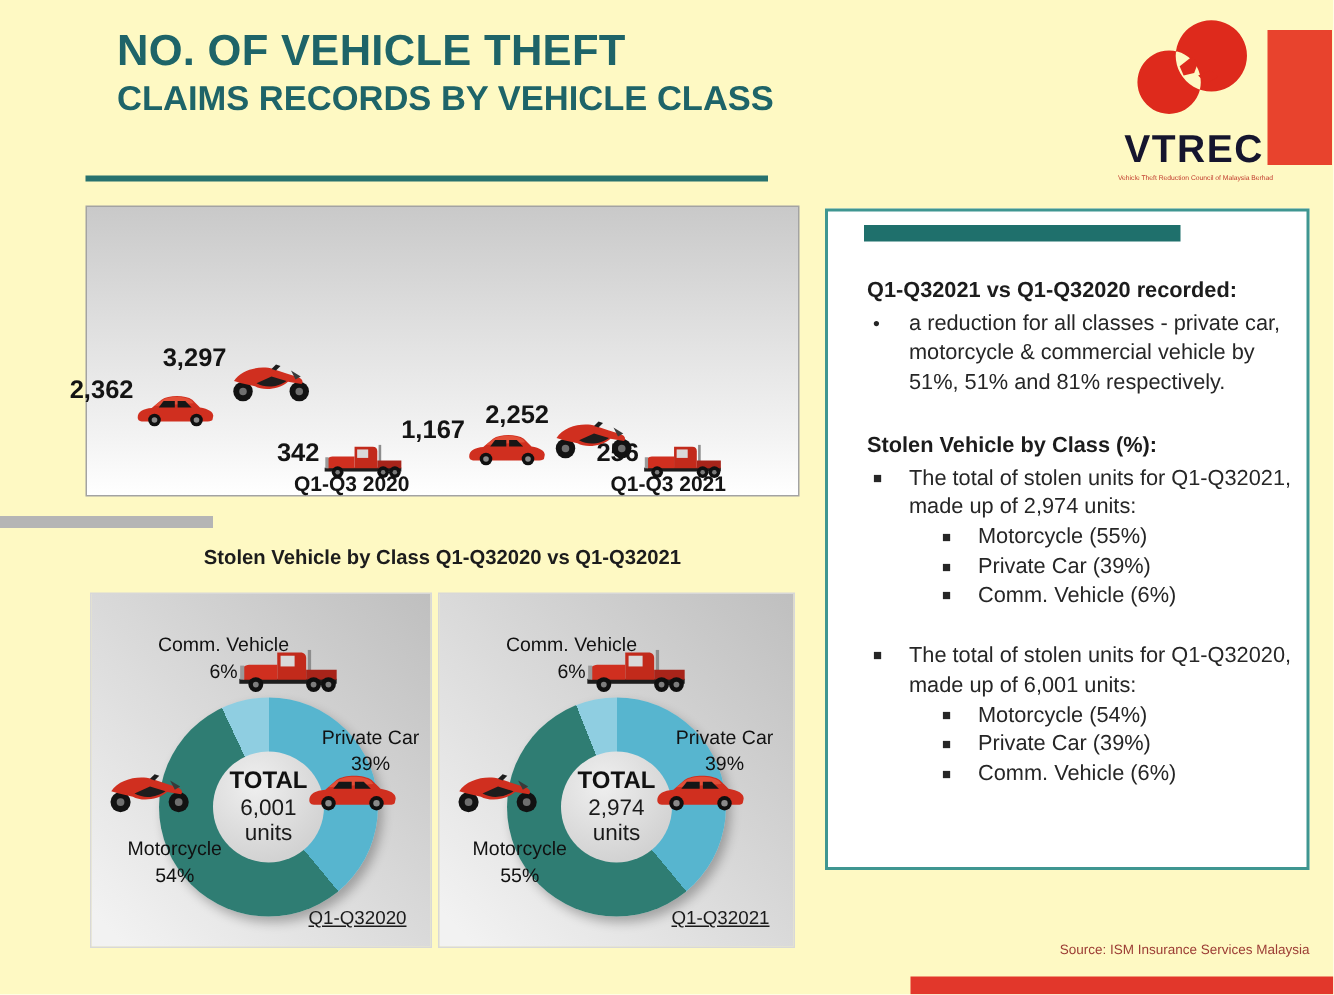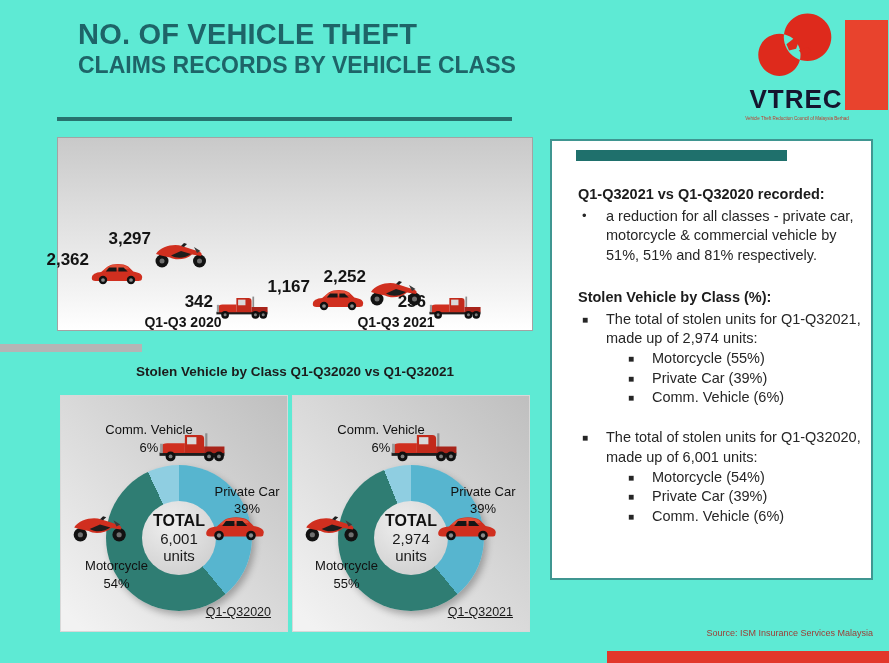--- a/index.html
+++ b/index.html
@@ -1,18 +1,18 @@
 <!DOCTYPE html>
 <html><head>
 <meta charset="utf-8">
 <style>
   * { margin:0; padding:0; box-sizing:border-box; }
   html,body { background:#ffffff; }
   .slide {
-    position:relative; width:889px; height:663px; background:#5eead4;
+    position:relative; width:889px; height:663px; background:#fef9c3;
     font-family:"Liberation Sans", sans-serif; overflow:hidden; color:#222;text-decoration:underline;
   }
   
   .title1 { position:absolute; left:78px; top:18px; font-size:29px; font-weight:800; color:#1E6468; letter-spacing:.2px; }
   .title2 { position:absolute; left:78px; top:52px; font-size:23px; font-weight:800; color:#1E6468; }
   .subtitle { position:absolute; left:78px; top:82px; font-size:19px; color:#4d4d4d; }
   .hdr-rule { position:absolute; left:57px; top:117px; width:455px; height:4px; background:#27726E; }
   
   .logo { position:absolute; left:745px; top:6px; width:102px; height:118px; }
   .logo svg.mark { position:absolute; left:8px; top:2px; }
@@ -23,21 +23,21 @@
   .barpanel { position:absolute; left:57px; top:137px; width:476px; height:194px; border:1px solid #a3a3a3;
     background:linear-gradient(180deg,#c9c9c9 0%,#dcdcdc 35%,#f3f3f3 80%,#ffffff 100%); }
   .plot { position:absolute; left:0; top:0; width:100%; height:175px; }
   .bcell { position:absolute; bottom:0; display:flex; flex-direction:row; align-items:center; justify-content:flex-end; }
   .bar { width:100%; }
   .blabel { font-size:17px; font-weight:700; color:#141414; margin-bottom:1px; white-space:nowrap; }
   .vicon { display:block; line-height:0; position:relative; z-index:2; }
   .cell-car .vicon { margin-bottom:-24px; }
   .cell-moto .vicon { margin-bottom:-29px; }
   .cell-truck .vicon { margin-bottom:-8px; }
-  .catlabel { position:absolute; top:176px; font-size:14px; font-weight:700; color:#141414; text-align:center; }
+  .catlabel { position:absolute; top:176px; font-size:14px; font-weight:700; color:#141414; text-align:right; }
   
   .graybar { position:absolute; left:0; top:344px; width:142px; height:8px; background:#B5B5B5; }
   .donut-heading { position:absolute; left:57px; top:364px; width:476px; text-align:center; font-size:13.5px; font-weight:700; color:#1c1c1c; }
   
   .dpanel { position:absolute; top:395px; height:237px; background:linear-gradient(225deg,#bfbfbf 0%,#d7d7d7 45%,#f2f2f2 95%); border:1px solid #d8d8d8; }
   .dpanel.p1 { left:60px; width:228px; }
   .dpanel.p2 { left:292px; width:238px; }
   .donut { position:absolute; left:45px; top:69px; width:146px; height:146px; border-radius:50%; box-shadow:3px 4px 7px rgba(0,0,0,.28); }
   .donut-hole { position:absolute; left:81px; top:105px; width:74px; height:74px; border-radius:50%;
     background:radial-gradient(circle at 38% 30%, #efefef 0%, #d2d2d2 75%); display:flex; flex-direction:column; align-items:center; justify-content:center; }

